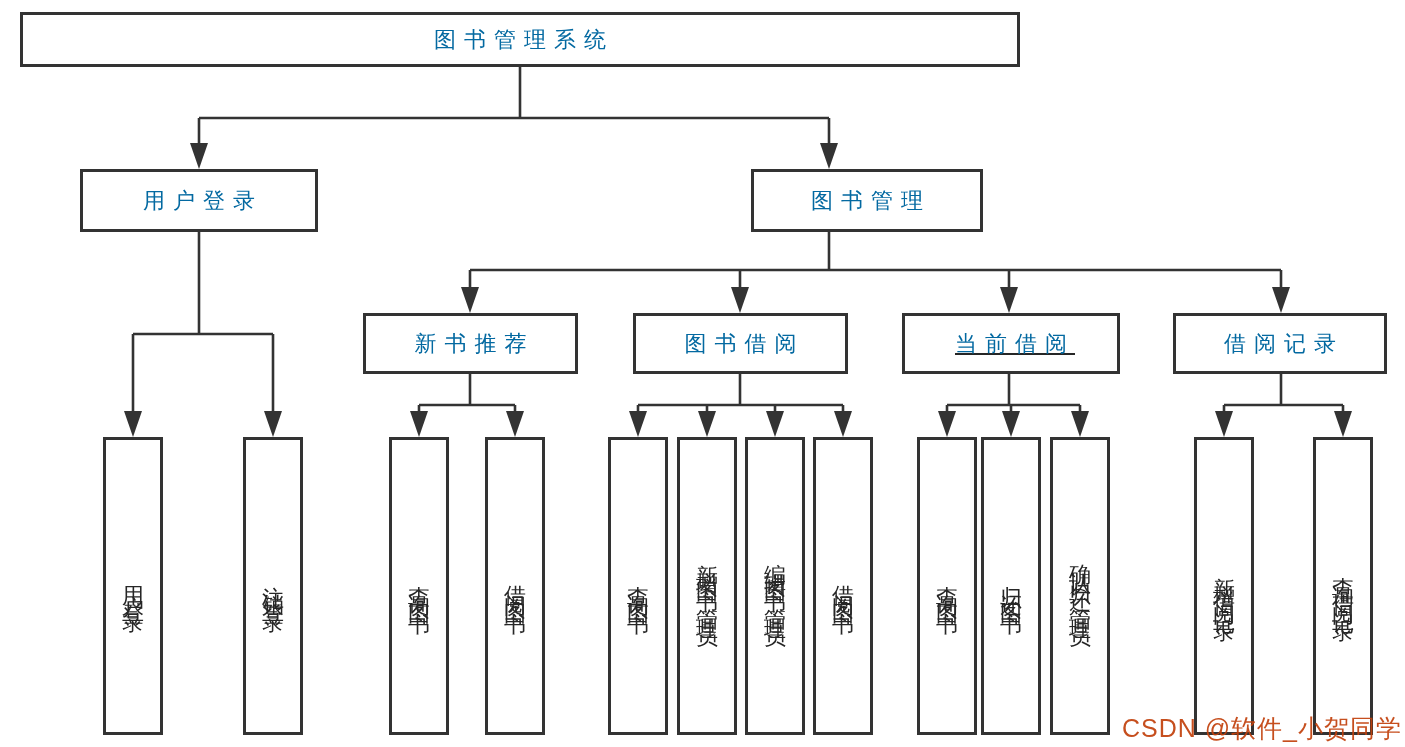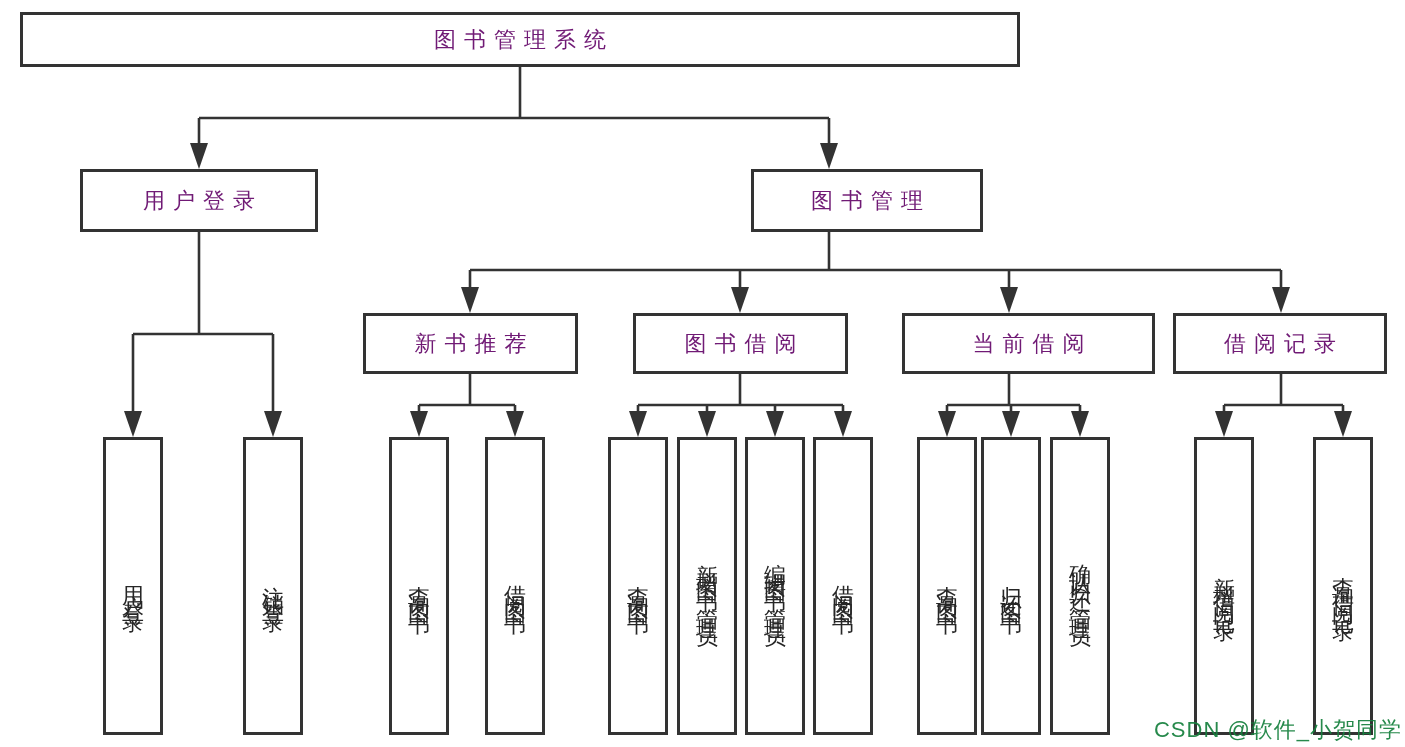--- a/index.html
+++ b/index.html
@@ -26,63 +26,63 @@
     align-items: center;
     justify-content: center;
     z-index: 2;
     color: #262626;
   }
   .node .h-label {
     font-size: 22px;
     letter-spacing: 8px;
     padding-left: 8px; 
     white-space: nowrap;
-    color: #701a75;
+    color: #0369a1;
   }
   .node .v-label {
     writing-mode: vertical-rl;
     text-orientation: mixed;
     font-size: 22px;
     letter-spacing: 9px;
     white-space: nowrap;
     color: #262626;
   }
   
   .n-root        { left: 20px;   top: 12px;  width: 1000px; height: 55px; }
   
   .n-user-login  { left: 80px;   top: 169px; width: 238px;  height: 63px; }
   .n-book-mgmt   { left: 713px;  top: 169px; width: 232px;  height: 63px; margin-left: 38px; }
   
   .lvl3 { top: 313px; height: 61px; }
   .n-new-book        { left: 363px;  width: 215px; }
   .n-book-borrow     { left: 633px;  width: 215px; }
-  .n-current-borrow  { left: 902px;  width: 253px; }
+  .n-current-borrow  { left: 902px;  width: 218px; text-decoration: underline; }
   .n-borrow-records  { left: 1173px; width: 214px; }
   
   .leaf { top: 437px; width: 60px; height: 298px; }
   .n-leaf-1  { left: 103px;  }
   .n-leaf-2  { left: 243px;  }
   .n-leaf-3  { left: 389px;  }
   .n-leaf-4  { left: 485px;  }
   .n-leaf-5  { left: 608px;  }
   .n-leaf-6  { left: 677px;  }
   .n-leaf-7  { left: 745px;  }
   .n-leaf-8  { left: 813px;  }
   .n-leaf-9  { left: 917px;  }
   .n-leaf-10 { left: 981px;  }
   .n-leaf-11 { left: 1050px; }
   .n-leaf-12 { left: 1194px; }
   .n-leaf-13 { left: 1313px; }
   .watermark {
     position: absolute;
     right: 3px;
     bottom: 2px;
-    font-size: 22px;
+    font-size: 25px;
     letter-spacing: 1px;
-    color: #15803d;
+    color: #c2410c;
     opacity: 0.92;
     z-index: 5;
     white-space: nowrap;
   }
 </style>
 </head>
 <body>
 
 <div class="stage">
 

